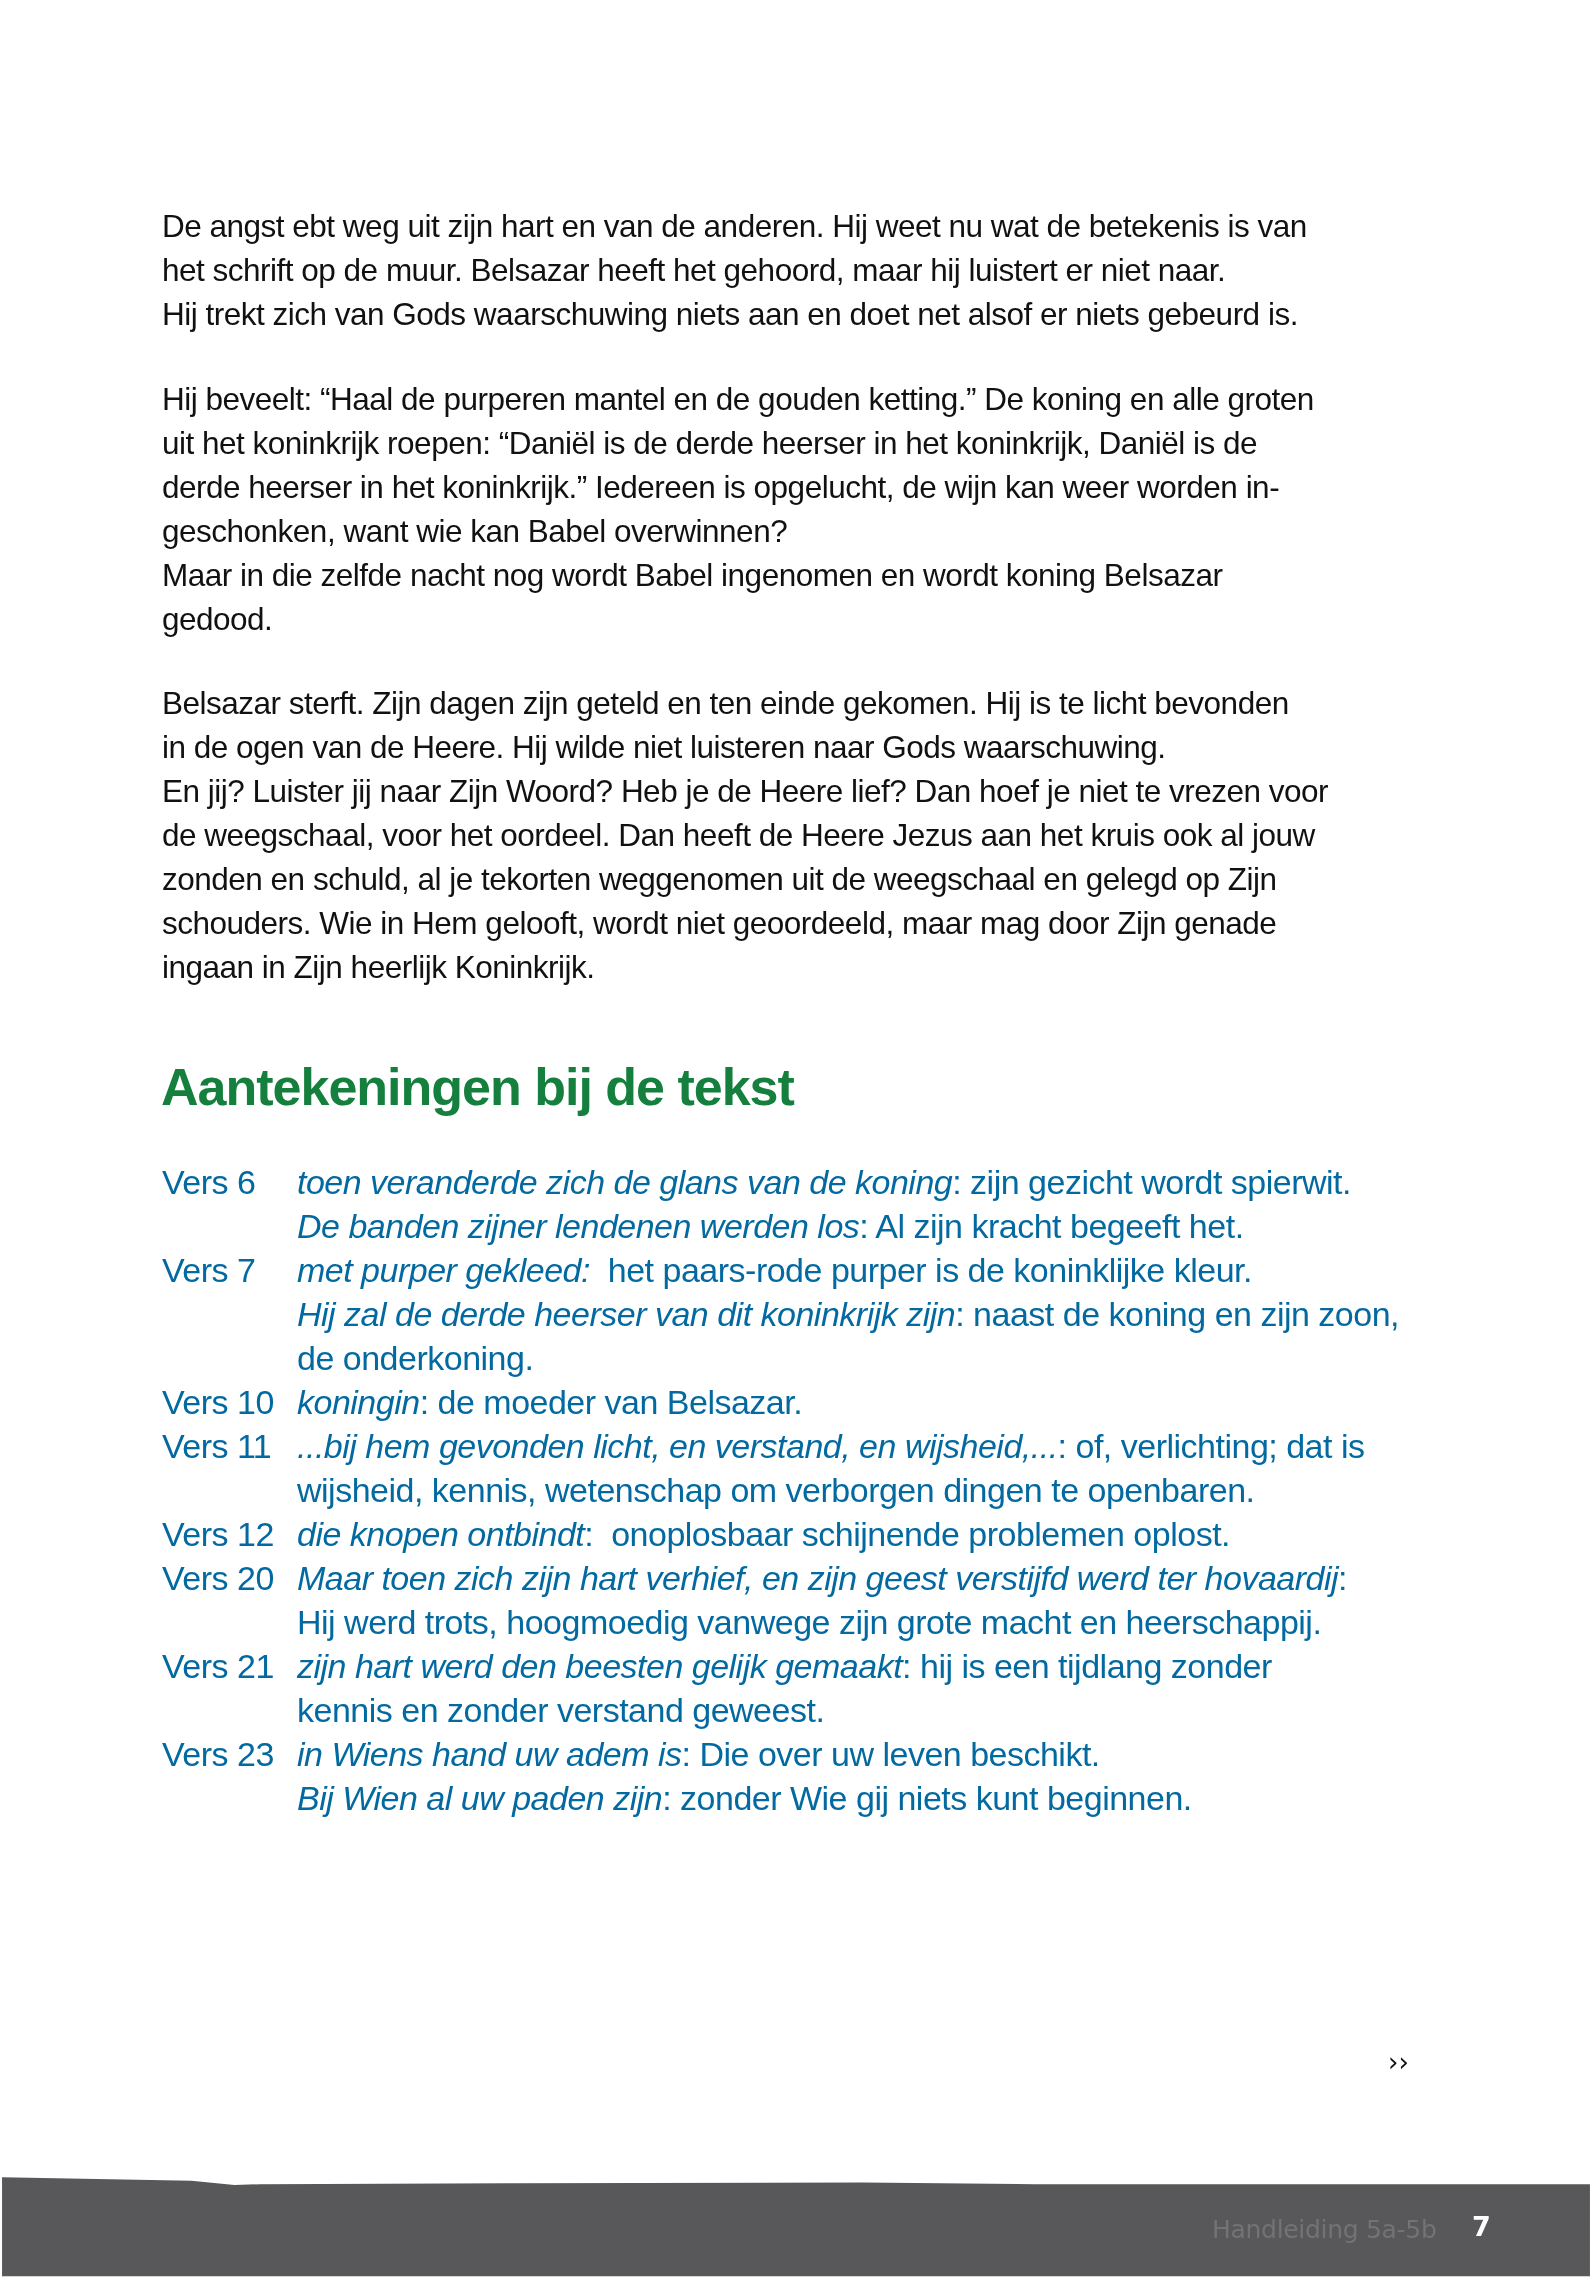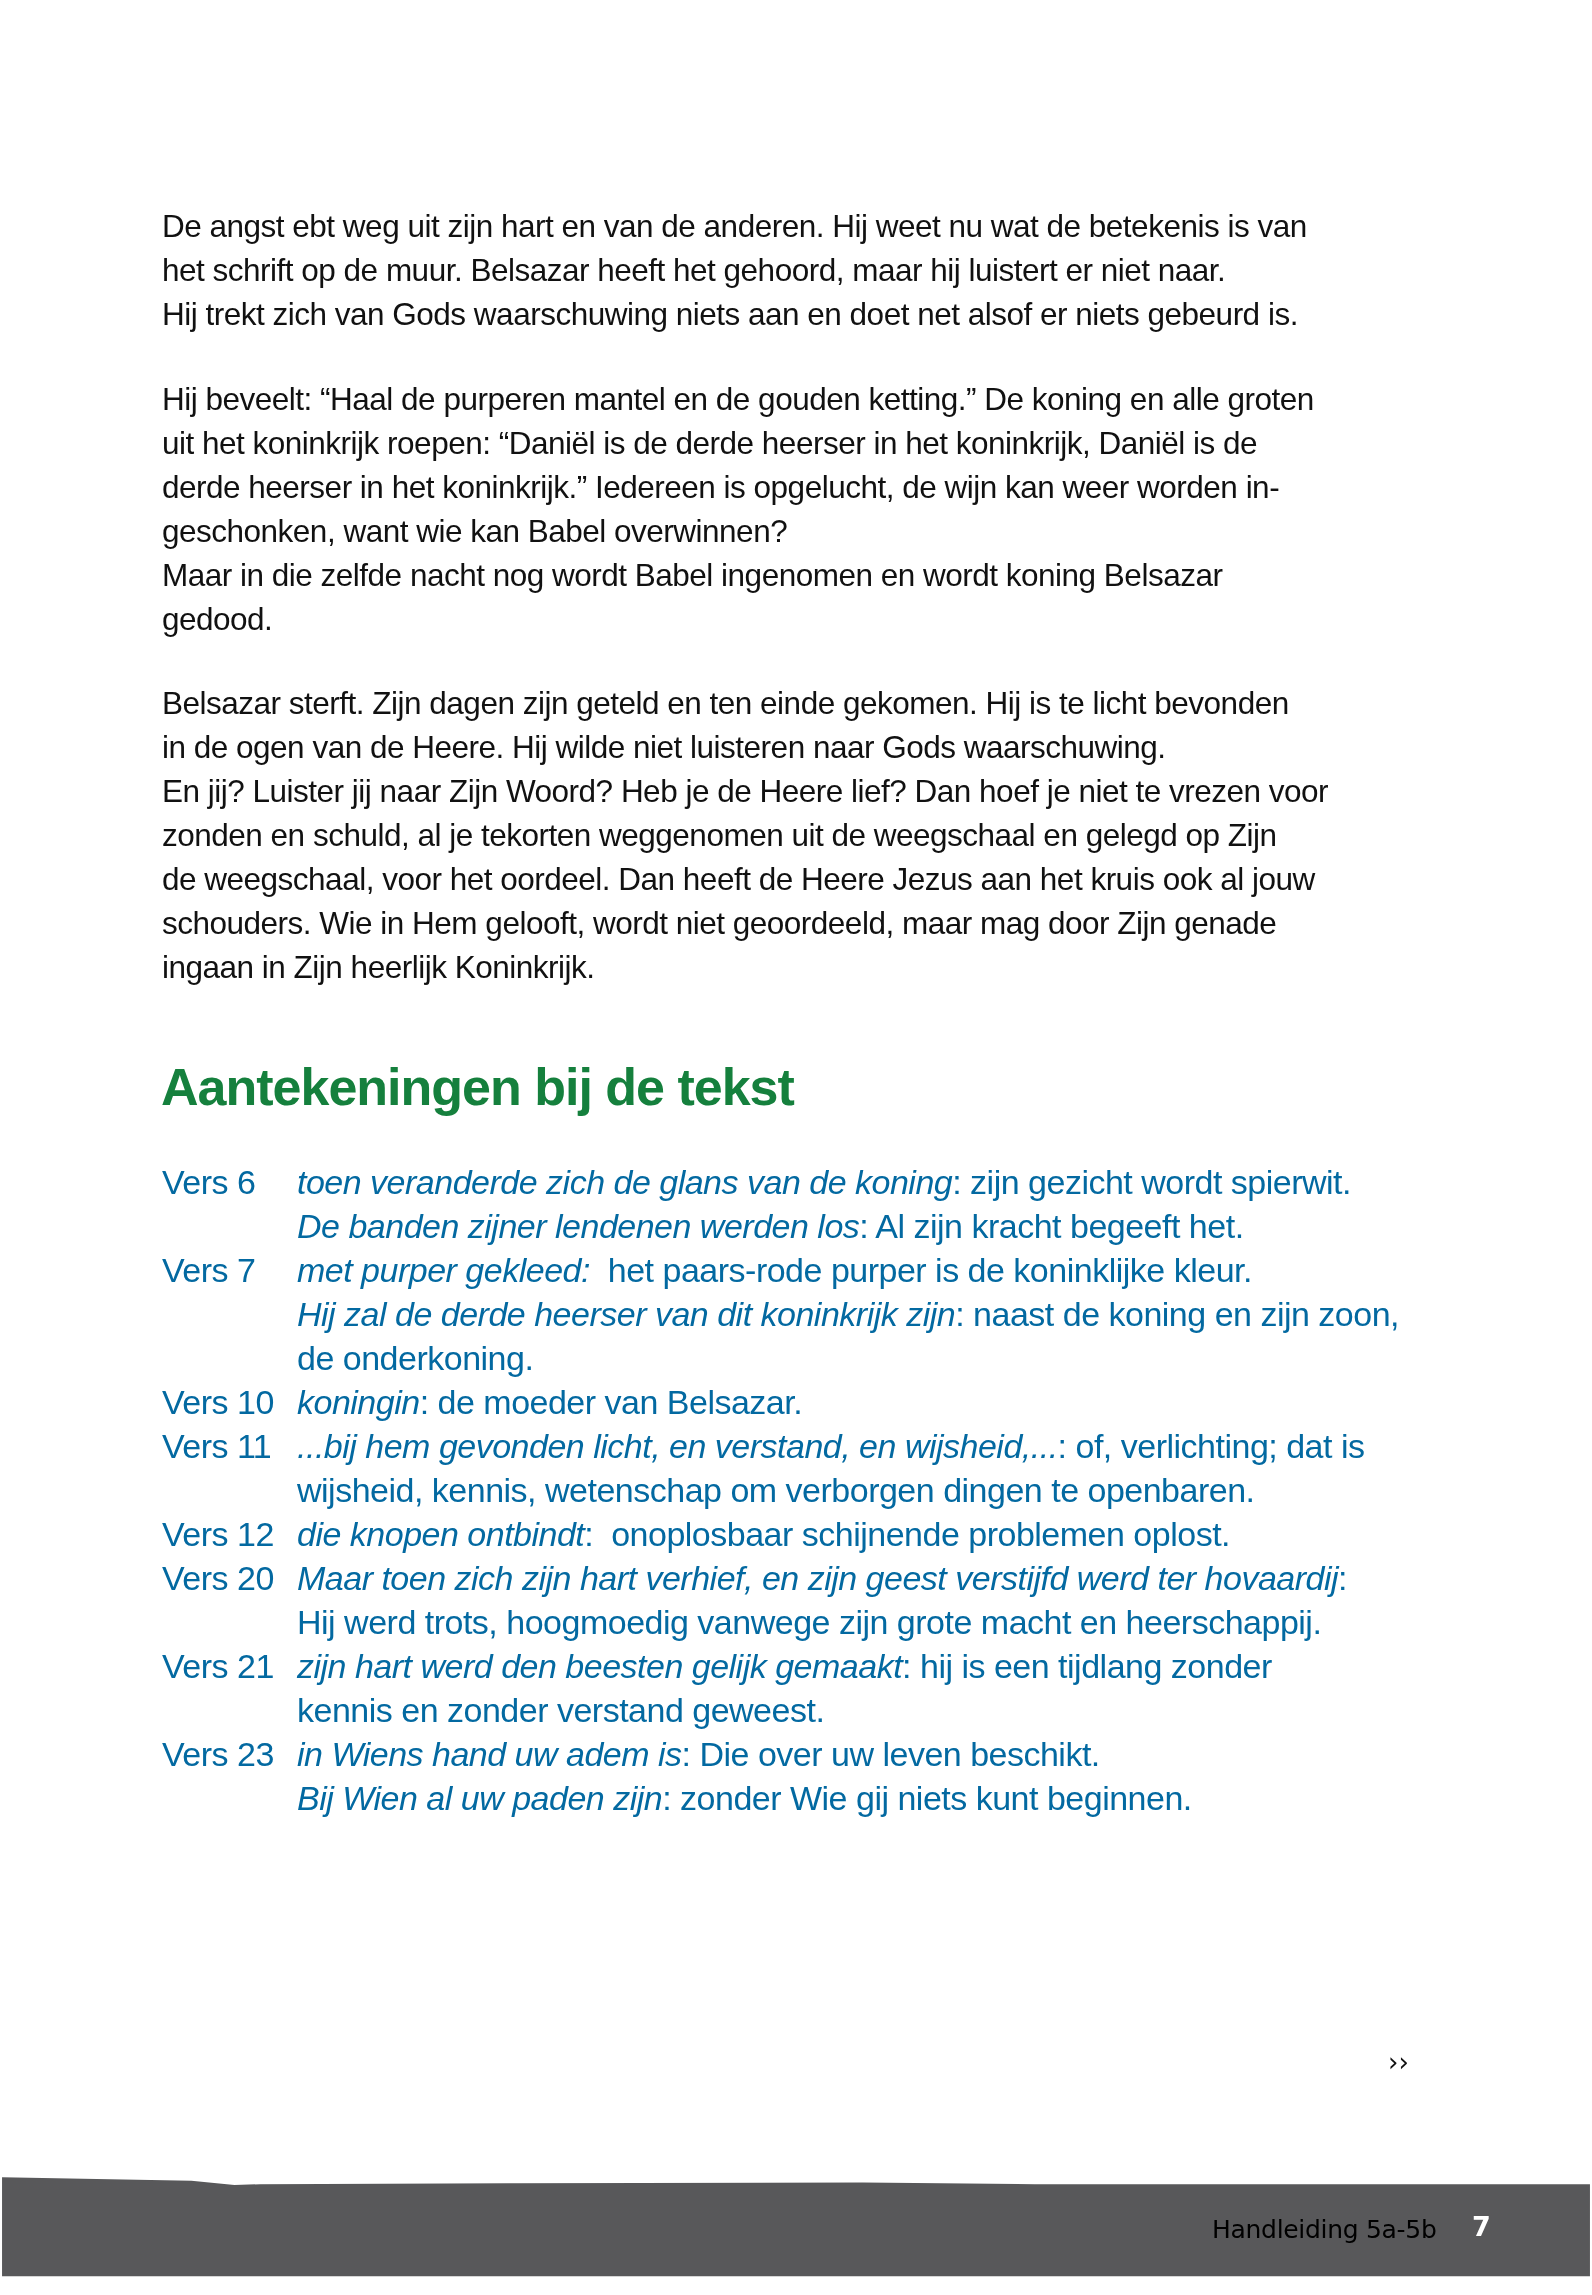--- a/index.html
+++ b/index.html
@@ -47,21 +47,21 @@
     color: #111111;
   }
 
   .footer-bar {
     position: absolute; left: 0; top: 2173px; width: 1592px; height: 105px;
   }
   .footer-bar svg { display: block; }
   .footer-title {
     position: absolute; left: 1212px; top: 2214px;
     font-family: "DejaVu Sans", sans-serif; font-size: 25px; line-height: 31px;
-    color: #000000; letter-spacing: -0.3px; white-space: nowrap;
+    color: #737373; letter-spacing: -0.3px; white-space: nowrap;
   }
   .page-number {
     position: absolute; left: 1472px; top: 2211px;
     font-family: "DejaVu Sans", sans-serif; font-weight: bold; font-size: 27px; line-height: 31px;
     color: #ffffff;
   }
 </style>
 </head>
 <body>
 
@@ -79,22 +79,22 @@
     <span class="line">derde heerser in het koninkrijk.” Iedereen is opgelucht, de wijn kan weer worden in-</span>
     <span class="line">geschonken, want wie kan Babel overwinnen?</span>
     <span class="line">Maar in die zelfde nacht nog wordt Babel ingenomen en wordt koning Belsazar</span>
     <span class="line">gedood.</span>
   </div>
 
   <div id="p3" class="body-text para">
     <span class="line">Belsazar sterft. Zijn dagen zijn geteld en ten einde gekomen. Hij is te licht bevonden</span>
     <span class="line">in de ogen van de Heere. Hij wilde niet luisteren naar Gods waarschuwing.</span>
     <span class="line">En jij? Luister jij naar Zijn Woord? Heb je de Heere lief? Dan hoef je niet te vrezen voor</span>
+    <span class="line">de weegschaal, voor het oordeel. Dan heeft de Heere Jezus aan het kruis ook al jouw</span>
     <span class="line">zonden en schuld, al je tekorten weggenomen uit de weegschaal en gelegd op Zijn</span>
-    <span class="line">de weegschaal, voor het oordeel. Dan heeft de Heere Jezus aan het kruis ook al jouw</span>
     <span class="line">schouders. Wie in Hem gelooft, wordt niet geoordeeld, maar mag door Zijn genade</span>
     <span class="line">ingaan in Zijn heerlijk Koninkrijk.</span>
   </div>
 
   <h2 class="heading">Aantekeningen bij de tekst</h2>
 
   <div class="notes" id="notes">
       <div class="note-row">
         <div class="note-label">Vers 6</div>
         <div class="note-body">

